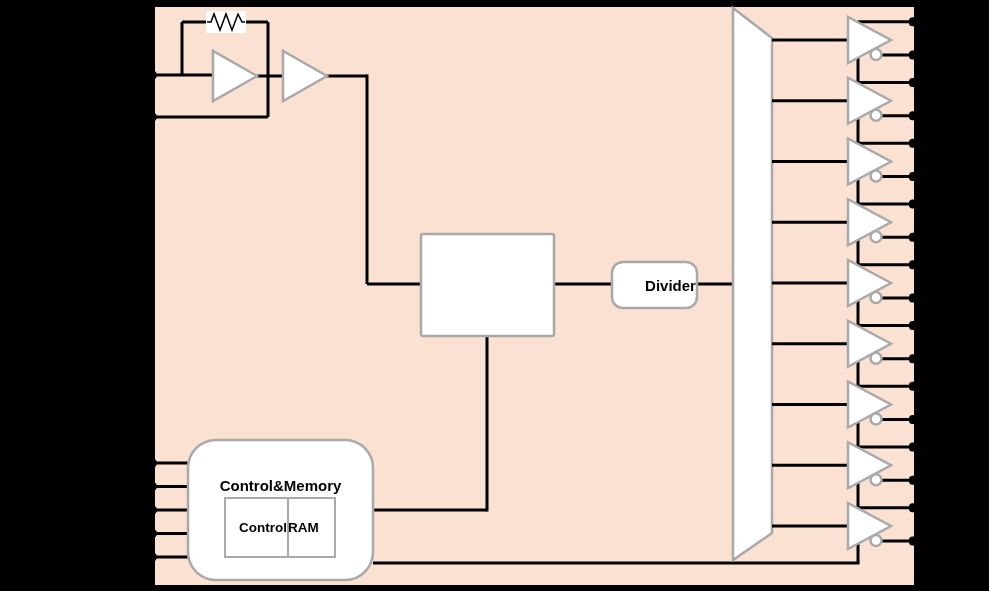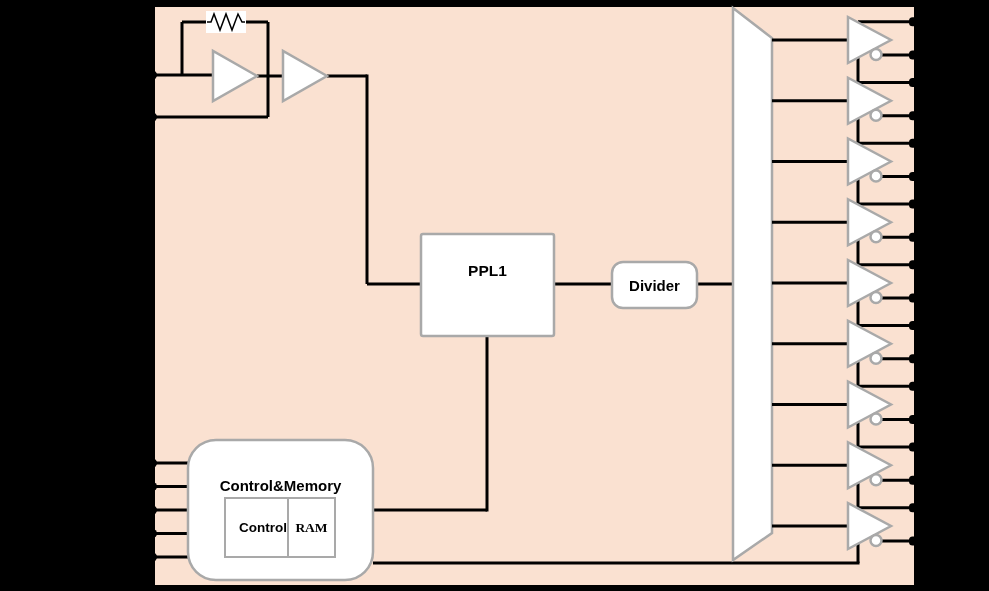--- a/index.html
+++ b/index.html
@@ -2,24 +2,24 @@
 <html><head>
 <meta charset="utf-8">
 <style>
   html,body{margin:0;padding:0;background:#000;}
   #stage{position:relative;width:989px;height:591px;background:#000;overflow:hidden;
          font-family:"Liberation Sans",sans-serif;}
   #diagram-svg{position:absolute;left:0;top:0;}
   .lbl{position:absolute;color:#000;font-weight:bold;text-align:center;
        font-family:"Liberation Sans",sans-serif;pointer-events:none;}
   #pll-label{left:421px;top:260px;width:133px;font-size:15.5px;line-height:21px;}
-  #divider-label{left:612px;top:277px;width:85px;font-size:15px;}
+  #divider-label{left:612px;top:277px;width:85px;font-size:15px;padding-left:16px;}
   #cm-title{left:188px;top:477px;width:185px;font-size:15px;}
   #cm-control{left:225px;top:520px;width:76px;font-size:13.5px;}
-  #cm-ram{left:288px;top:520px;width:47px;font-size:13.5px;font-family:Liberation Serif, serif;}
+  #cm-ram{left:288px;top:520px;width:24px;font-size:13.5px;}
 </style>
 <style>
   #die{fill:#FAE1D1;stroke:#000000;stroke-width:5;}
   line{stroke:#000000;stroke-width:3;}
   .dot{fill:#000000;stroke:none;}
   .tri,.blk{fill:#FFFFFF;stroke:#A9A9A9;stroke-width:2.5;}
   .blk2{fill:#FFFFFF;stroke:#A9A9A9;stroke-width:2;}
   .divline{stroke:#A9A9A9;stroke-width:2;}
   .resbox{fill:#FFFFFF;stroke:none;}
   .zigzag{fill:none;stroke:#000000;stroke-width:1.5;}
@@ -176,19 +176,18 @@
           <line x1="858" y1="543.7" x2="858" y2="563"></line>
           <polygon points="848,503 848,549 891,526" class="tri"></polygon>
           <circle cx="876" cy="540.5" r="5.5" class="tri"></circle>
           <rect x="909" y="503.25" width="11" height="9" rx="3.5" class="nub"></rect>
           <rect x="909" y="536.5" width="11" height="9" rx="3.5" class="nub"></rect>
         </g>
       </g>
   </svg>
 
   <div class="lbl" id="pll-label">
-    <div>PPL1</div>
   </div>
   <div class="lbl" id="divider-label">Divider</div>
   <div class="lbl" id="cm-title">Control&amp;Memory</div>
   <div class="lbl" id="cm-control">Control</div>
   <div class="lbl" id="cm-ram">RAM</div>
 </div>
 
 </body></html>

